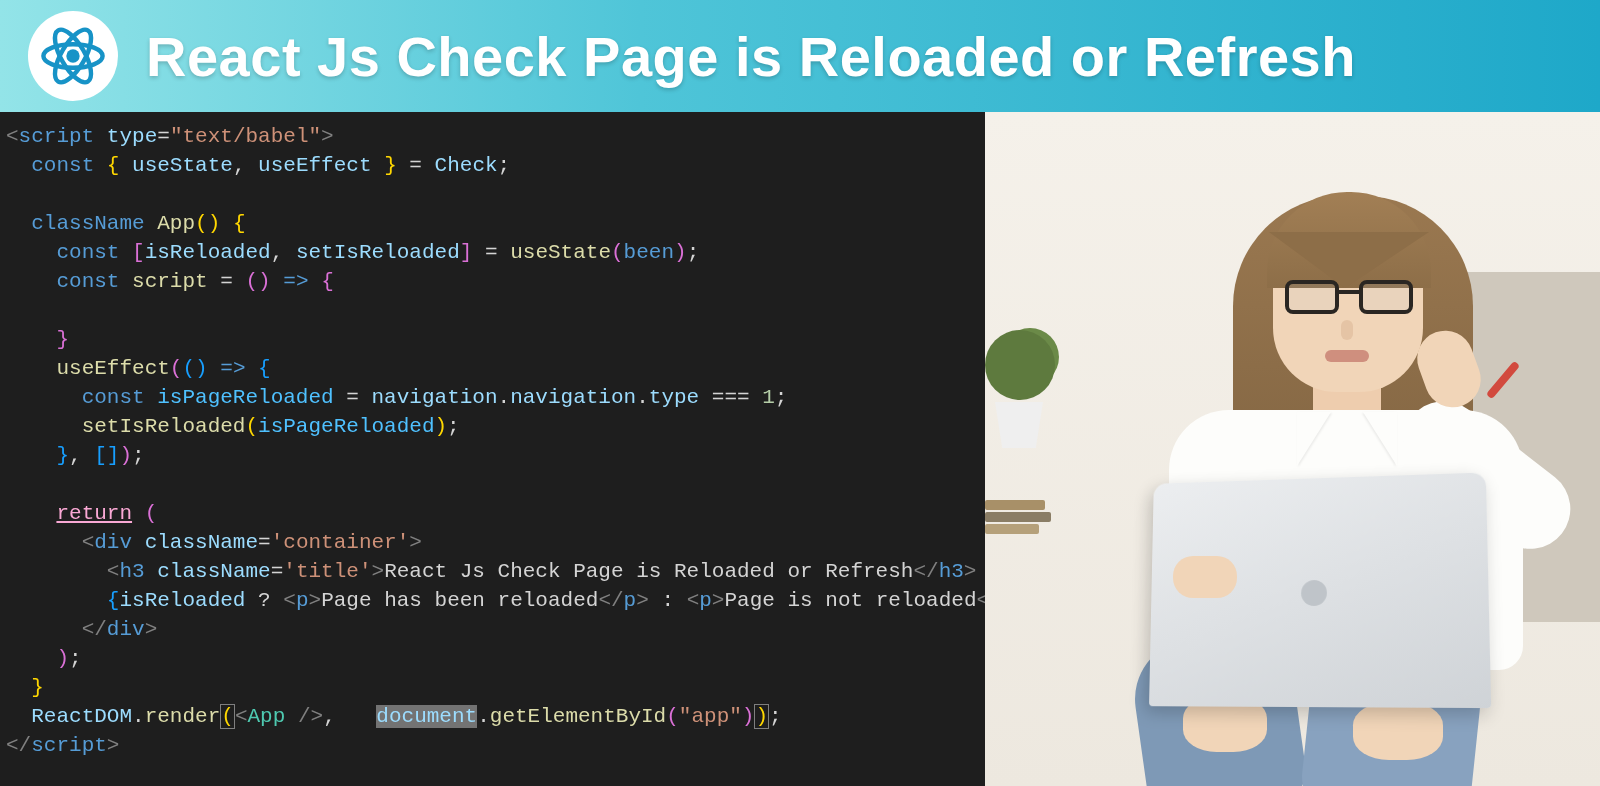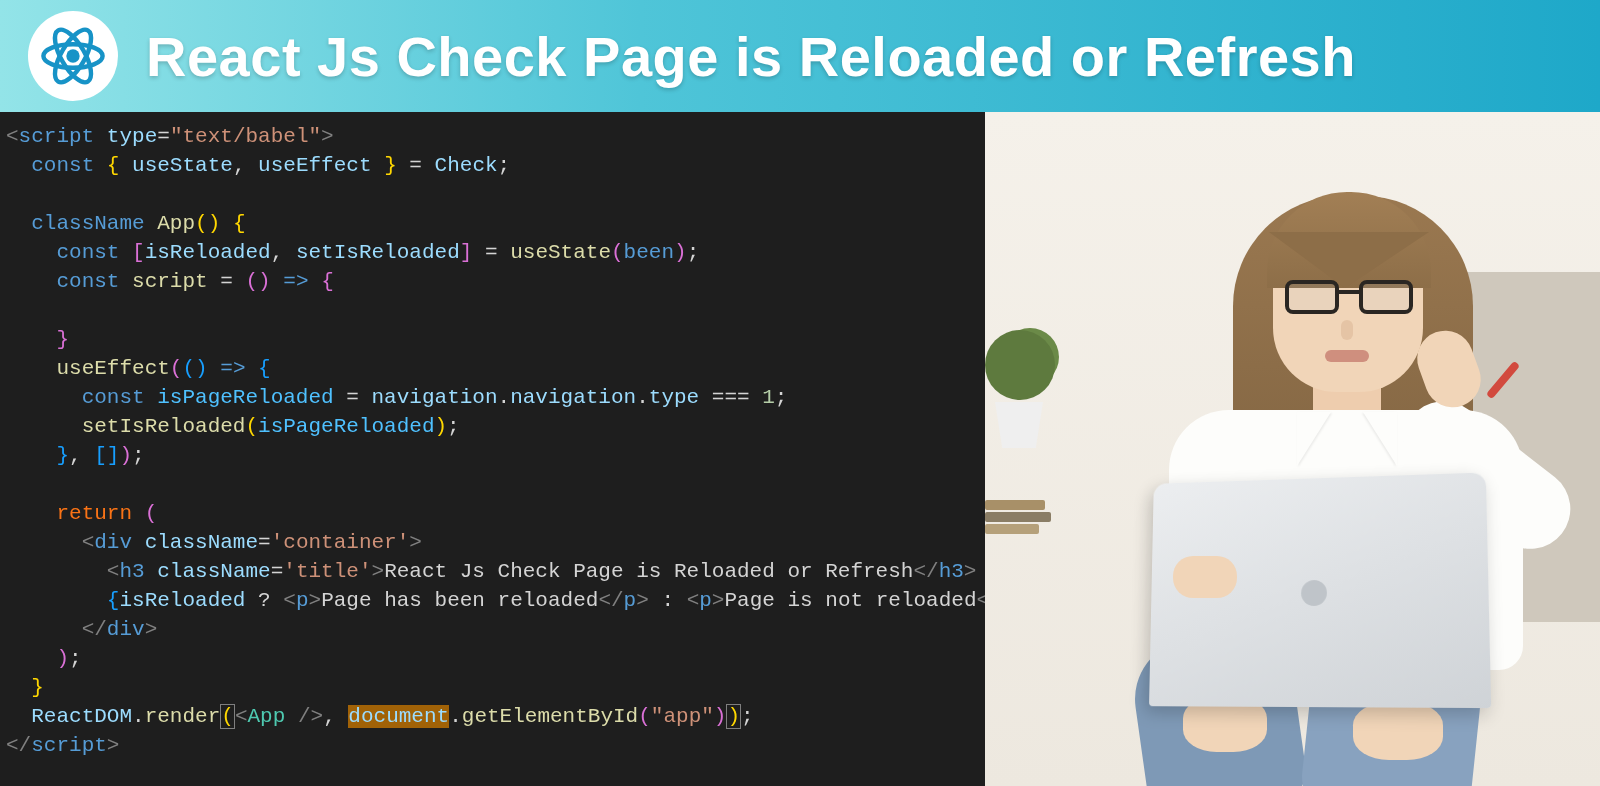--- a/index.html
+++ b/index.html
@@ -10,32 +10,32 @@
 .verified { width:415px; height:112px; background:#b8a88f; display:flex; align-items:center; justify-content:center; font-size:44px; font-weight:700; letter-spacing:14px; color:#3d362c; font-family:Georgia,serif; text-shadow:1px 1px 0 rgba(255,255,255,0.3); background:linear-gradient(135deg,#c4b59c 0%,#b0a087 50%,#beae95 100%); }
 .content { display:flex; height:674px; }
 .code { width:985px; height:674px; background:#1e1e1e; padding:10px 6px; font-family:Consolas,'Courier New',monospace; font-size:21px; line-height:29px; white-space:pre; color:#d4d4d4; overflow:hidden; }
 .photo { width:615px; height:674px; background:#e8e4dd; position:relative; overflow:hidden; }
 
 .ang { color:#808080; }
 .tag { color:#569cd6; }
 .attr { color:#9cdcfe; }
 .str { color:#ce9178; }
 .kw { color:#569cd6; }
-.kw2 { color:#f97316; }
+.kw2 { color:#f9a8d4;text-decoration:underline; }
 .fn { color:#dcdcaa; }
 .var { color:#9cdcfe; }
 .cls { color:#4ec9b0; }
 .cnst { color:#4fc1ff; }
 .num { color:#b5cea8; }
 .pun { color:#d4d4d4; }
 .brc1 { color:#ffd700; }
 .brc2 { color:#da70d6; }
 .brc3 { color:#179fff; }
 .txt { color:#d4d4d4; }
-.cursor-hl { background:#a16207; }
+.cursor-hl { background:#737373;margin-left:28px; }
 .sel { border:1px solid #7f7f7f; }
 
 .scene-bg { position:absolute; inset:0; background:linear-gradient(180deg,#f5f1ea 0%,#ede8df 100%); }
 .plant { position:absolute; left:0; top:218px; width:78px; height:120px; }
 .plant-leaves { width:70px; height:70px; background:#5e7a3e; border-radius:50%; box-shadow:10px -8px 0 -6px #6b8a48,-8px -4px 0 -10px #536d37; }
 .plant-pot { width:48px; height:46px; background:#efefef; margin:2px 0 0 10px; clip-path:polygon(0 0,100% 0,85% 100%,15% 100%); }
 .books { position:absolute; left:0; top:388px; width:68px; height:40px; }
 .book { height:10px; margin-bottom:2px; border-radius:2px; }
 .book.b1{background:#a89068;width:60px;} .book.b2{background:#8a7d65;width:66px;} .book.b3{background:#b5a07a;width:54px;}
 .sofa { position:absolute; right:0; bottom:0; width:615px; height:240px; background:linear-gradient(180deg,#d0c8bb 0%,#c2baa d 100%); }

